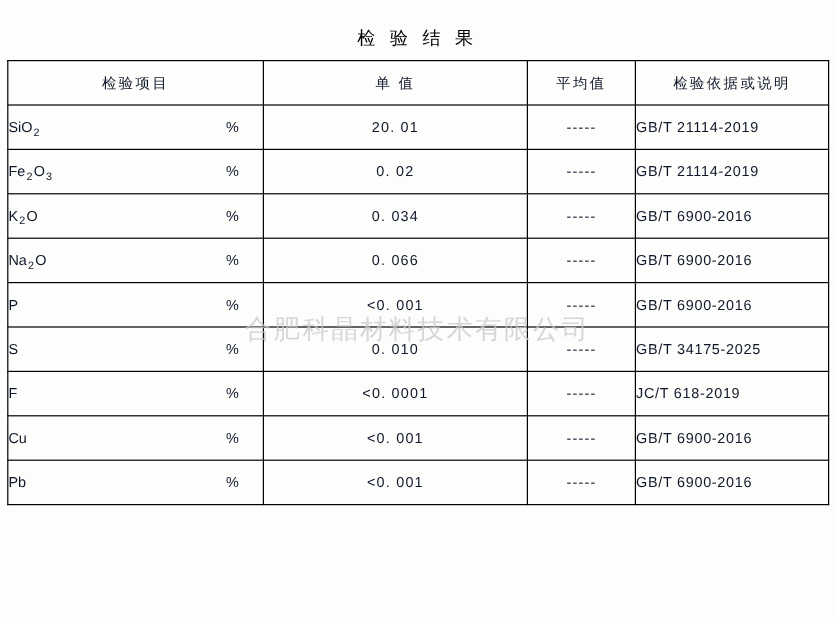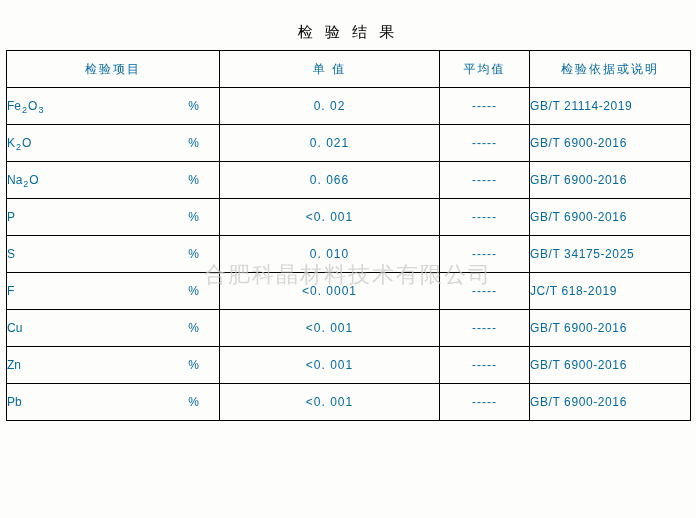--- a/index.html
+++ b/index.html
@@ -34,21 +34,21 @@
   table.result {
     border-collapse: collapse;
     width: 684px;
     margin: 0 6px;
     table-layout: fixed;
   }
   table.result th, table.result td {
     border: 1px solid #000;
     font-size: 12px;
     font-weight: normal;
-    color: #0369a1;
+    color: #0f172a;
     padding: 0;
     height: 36px;
     vertical-align: middle;
   }
   thead th {
     text-align: center;
     height: 25px;
     letter-spacing: 2px;
     font-size: 12.5px;
   }
@@ -123,28 +123,34 @@
     <thead>
       <tr>
         <th>检验项目</th>
         <th>单  值</th>
         <th>平均值</th>
         <th>检验依据或说明</th>
       </tr>
     </thead>
     <tbody id="result-body">
         <tr>
+          <td class="item-cell"><span class="formula">SiO<sub>2</sub></span><span class="unit">%</span></td>
+          <td class="value-cell">20. 01</td>
+          <td class="avg-cell">-----</td>
+          <td class="std-cell">GB/T  21114-2019</td>
+        </tr>
+        <tr>
           <td class="item-cell"><span class="formula">Fe<sub>2</sub>O<sub>3</sub></span><span class="unit">%</span></td>
           <td class="value-cell">0. 02</td>
           <td class="avg-cell">-----</td>
           <td class="std-cell">GB/T  21114-2019</td>
         </tr>
         <tr>
           <td class="item-cell"><span class="formula">K<sub>2</sub>O</span><span class="unit">%</span></td>
-          <td class="value-cell">0. 021</td>
+          <td class="value-cell">0. 034</td>
           <td class="avg-cell">-----</td>
           <td class="std-cell">GB/T  6900-2016</td>
         </tr>
         <tr>
           <td class="item-cell"><span class="formula">Na<sub>2</sub>O</span><span class="unit">%</span></td>
           <td class="value-cell">0. 066</td>
           <td class="avg-cell">-----</td>
           <td class="std-cell">GB/T  6900-2016</td>
         </tr>
         <tr>
@@ -165,26 +171,20 @@
           <td class="avg-cell">-----</td>
           <td class="std-cell">JC/T  618-2019</td>
         </tr>
         <tr>
           <td class="item-cell"><span class="formula">Cu</span><span class="unit">%</span></td>
           <td class="value-cell">&lt;0. 001</td>
           <td class="avg-cell">-----</td>
           <td class="std-cell">GB/T  6900-2016</td>
         </tr>
         <tr>
-          <td class="item-cell"><span class="formula">Zn</span><span class="unit">%</span></td>
-          <td class="value-cell">&lt;0. 001</td>
-          <td class="avg-cell">-----</td>
-          <td class="std-cell">GB/T  6900-2016</td>
-        </tr>
-        <tr>
           <td class="item-cell"><span class="formula">Pb</span><span class="unit">%</span></td>
           <td class="value-cell">&lt;0. 001</td>
           <td class="avg-cell">-----</td>
           <td class="std-cell">GB/T  6900-2016</td>
         </tr>
       </tbody>
   </table>
 
   <div class="watermark">合肥科晶材料技术有限公司</div>
 </div>

